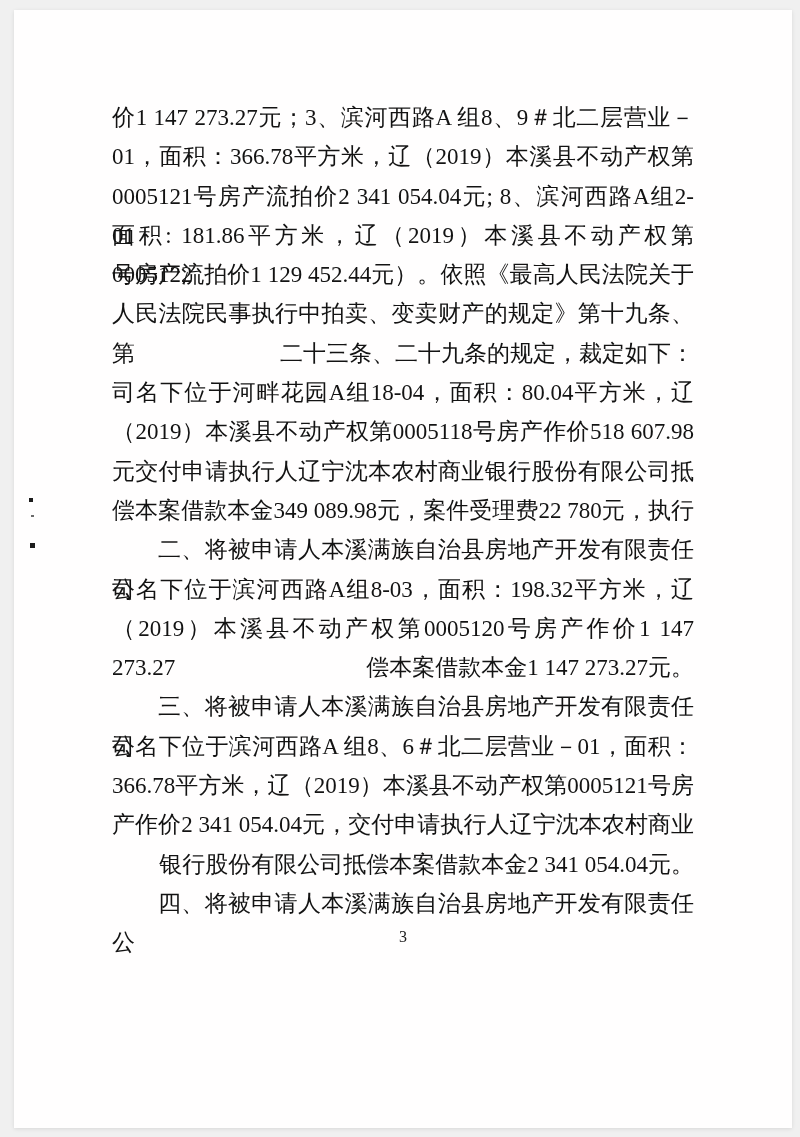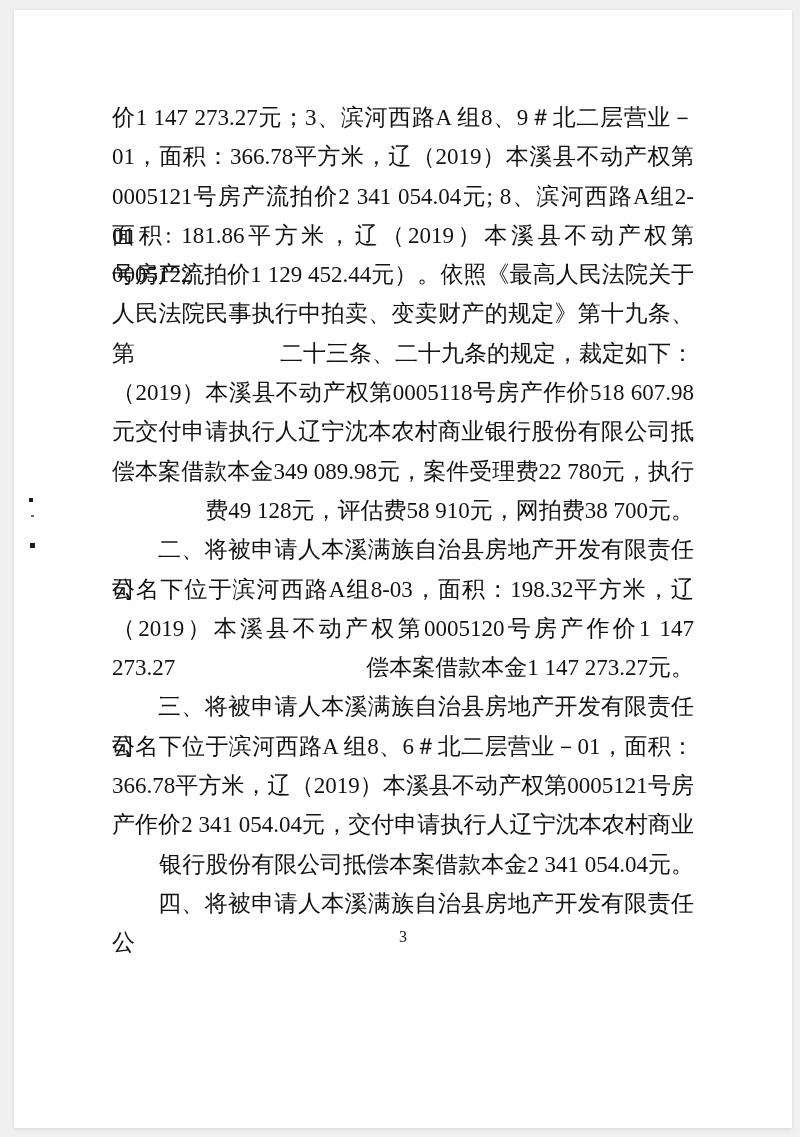--- a/index.html
+++ b/index.html
@@ -66,24 +66,24 @@
     <div class="margin-mark mark-3"></div>
 
     <div class="content">
       <div class="line j">价1 147 273.27元；3、滨河西路A 组8、9＃北二层营业－</div>
       <div class="line j">01，面积：366.78平方米，辽（2019）本溪县不动产权第</div>
       <div class="line j">0005121号房产流拍价2 341 054.04元; 8、滨河西路A组2-01，</div>
       <div class="line j">面积: 181.86平方米，辽（2019）本溪县不动产权第0005122</div>
       <div class="line j">号房产流拍价1 129 452.44元）。依照《最高人民法院关于</div>
       <div class="line j">人民法院民事执行中拍卖、变卖财产的规定》第十九条、第</div>
       <div class="line">二十三条、二十九条的规定，裁定如下：</div>
+      <div class="line j">司名下位于河畔花园A组18-04，面积：80.04平方米，辽</div>
       <div class="line j">（2019）本溪县不动产权第0005118号房产作价518 607.98</div>
       <div class="line j">元交付申请执行人辽宁沈本农村商业银行股份有限公司抵</div>
       <div class="line j">偿本案借款本金349 089.98元，案件受理费22 780元，执行</div>
-      <div class="line">费49 128元，评估费58 910元，网拍费38 700元。</div>
       <div class="line j ind">二、将被申请人本溪满族自治县房地产开发有限责任公</div>
       <div class="line j">司名下位于滨河西路A组8-03，面积：198.32平方米，辽</div>
       <div class="line j">（2019）本溪县不动产权第0005120号房产作价1 147 273.27</div>
       <div class="line">偿本案借款本金1 147 273.27元。</div>
       <div class="line j ind">三、将被申请人本溪满族自治县房地产开发有限责任公</div>
       <div class="line j">司名下位于滨河西路A 组8、6＃北二层营业－01，面积：</div>
       <div class="line j">366.78平方米，辽（2019）本溪县不动产权第0005121号房</div>
       <div class="line j">产作价2 341 054.04元，交付申请执行人辽宁沈本农村商业</div>
       <div class="line">银行股份有限公司抵偿本案借款本金2 341 054.04元。</div>
       <div class="line j ind">四、将被申请人本溪满族自治县房地产开发有限责任公</div>

